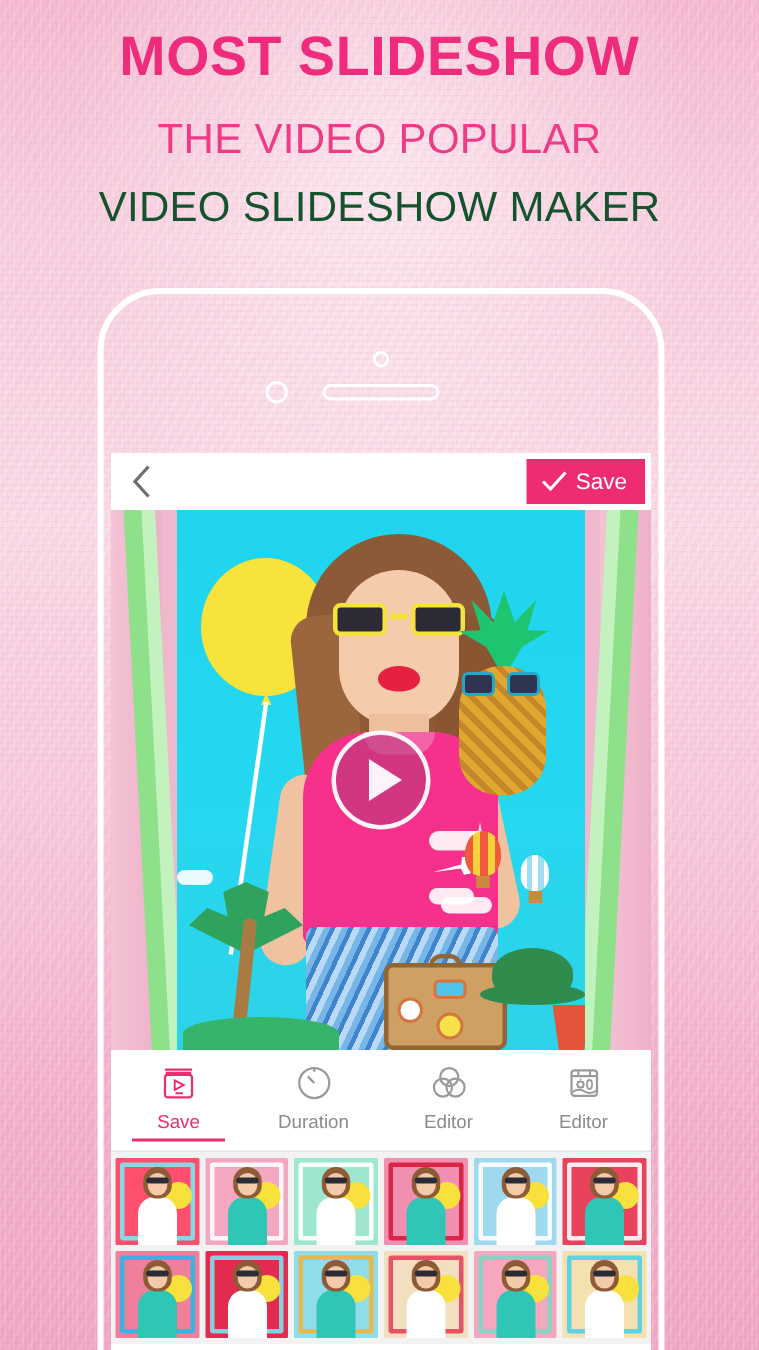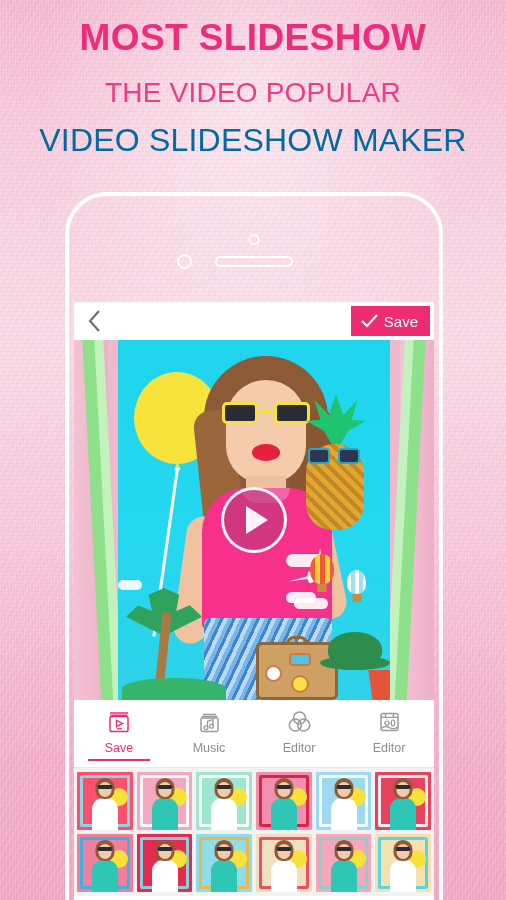--- a/index.html
+++ b/index.html
@@ -39,21 +39,21 @@
   #title {
     font-size: 37px; font-weight: bold; letter-spacing: .4px;
     color: #ee2c7b; line-height: 1;
     padding-top: 19px;
   }
   #sub1 {
     font-size: 28px; color: #ee3b86; line-height: 1;
     padding-top: 23px; letter-spacing: .2px;
   }
   #sub2 {
-    font-size: 32px; color: #0369a1; line-height: 1;
+    font-size: 28px; color: #14532d; line-height: 1;
     padding-top: 17px; letter-spacing: .2px;
   }
 
   
   #phone {
     position: absolute;
     left: 65px; top: 192px;
     width: 378px; height: 745px;
     border: 4px solid #ffffff;
     border-radius: 42px 42px 14px 14px;
@@ -354,34 +354,31 @@
         <svg width="27" height="27" viewBox="0 0 27 27">
           <path d="M4 5 H22 M4.5 7.2 H21.5" stroke="#ee2c72" stroke-width="1.5" fill="none"></path>
           <rect x="4" y="8.5" width="18" height="15" rx="1.8" fill="none" stroke="#ee2c72" stroke-width="1.5"></rect>
           <polygon points="10.5,12.2 16.5,15.4 10.5,18.6" fill="none" stroke="#ee2c72" stroke-width="1.3"></polygon>
           <path d="M11 20.8 H16" stroke="#ee2c72" stroke-width="1.3"></path>
         </svg>
       </div>
       <div class="lbl">Save</div>
     </div>
 
-
     <div class="tab">
       <div class="ico">
         <svg width="27" height="27" viewBox="0 0 27 27">
-          <path d="M7 6.5 H20" stroke="#9a9a9a" stroke-width="1.5"></path>
-          <path d="M5.6 8.6 H21.4" stroke="#9a9a9a" stroke-width="1.5"></path>
-          <rect x="5" y="10" width="17" height="13.5" rx="1.4" fill="none" stroke="#9a9a9a" stroke-width="1.5"></rect>
-          <path d="M11.5 19.5 V13.2 L17 11.6 V18" fill="none" stroke="#9a9a9a" stroke-width="1.4"></path>
-          <circle cx="10" cy="19.8" r="1.9" fill="none" stroke="#9a9a9a" stroke-width="1.3"></circle>
-          <circle cx="15.6" cy="18.3" r="1.9" fill="none" stroke="#9a9a9a" stroke-width="1.3"></circle>
+          <circle cx="13.5" cy="14" r="10" fill="none" stroke="#9a9a9a" stroke-width="1.5"></circle>
+          <path d="M13.5 4 v2.5" stroke="#9a9a9a" stroke-width="1.5"></path>
+          <path d="M13.5 14 L9.2 9.6" stroke="#9a9a9a" stroke-width="1.5"></path>
         </svg>
       </div>
-      <div class="lbl">Music</div>
-    </div>
+      <div class="lbl">Duration</div>
+    </div>
+
 
     <div class="tab">
       <div class="ico">
         <svg width="27" height="27" viewBox="0 0 27 27">
           <circle cx="13.5" cy="10" r="6" fill="none" stroke="#9a9a9a" stroke-width="1.5"></circle>
           <circle cx="9.3" cy="17" r="6" fill="none" stroke="#9a9a9a" stroke-width="1.5"></circle>
           <circle cx="17.7" cy="17" r="6" fill="none" stroke="#9a9a9a" stroke-width="1.5"></circle>
         </svg>
       </div>
       <div class="lbl">Editor</div>

